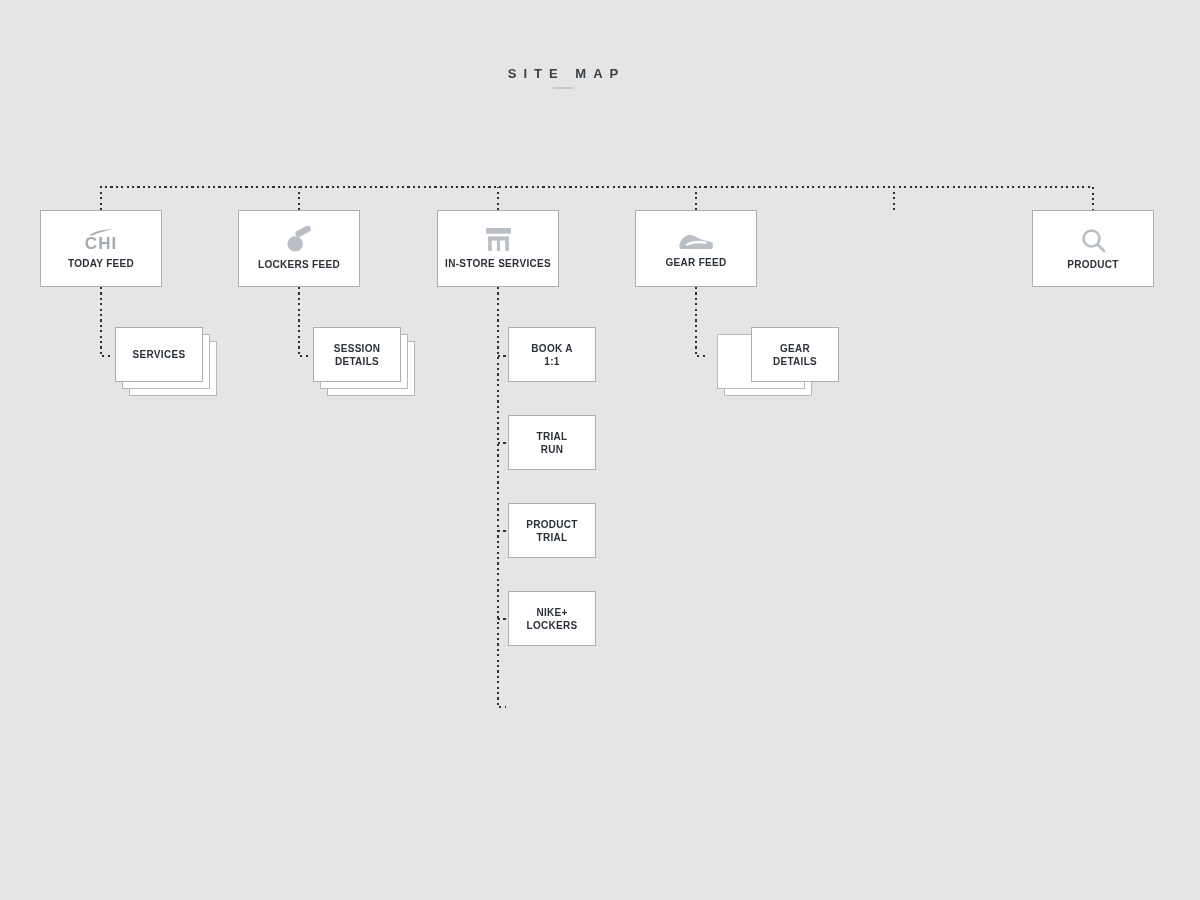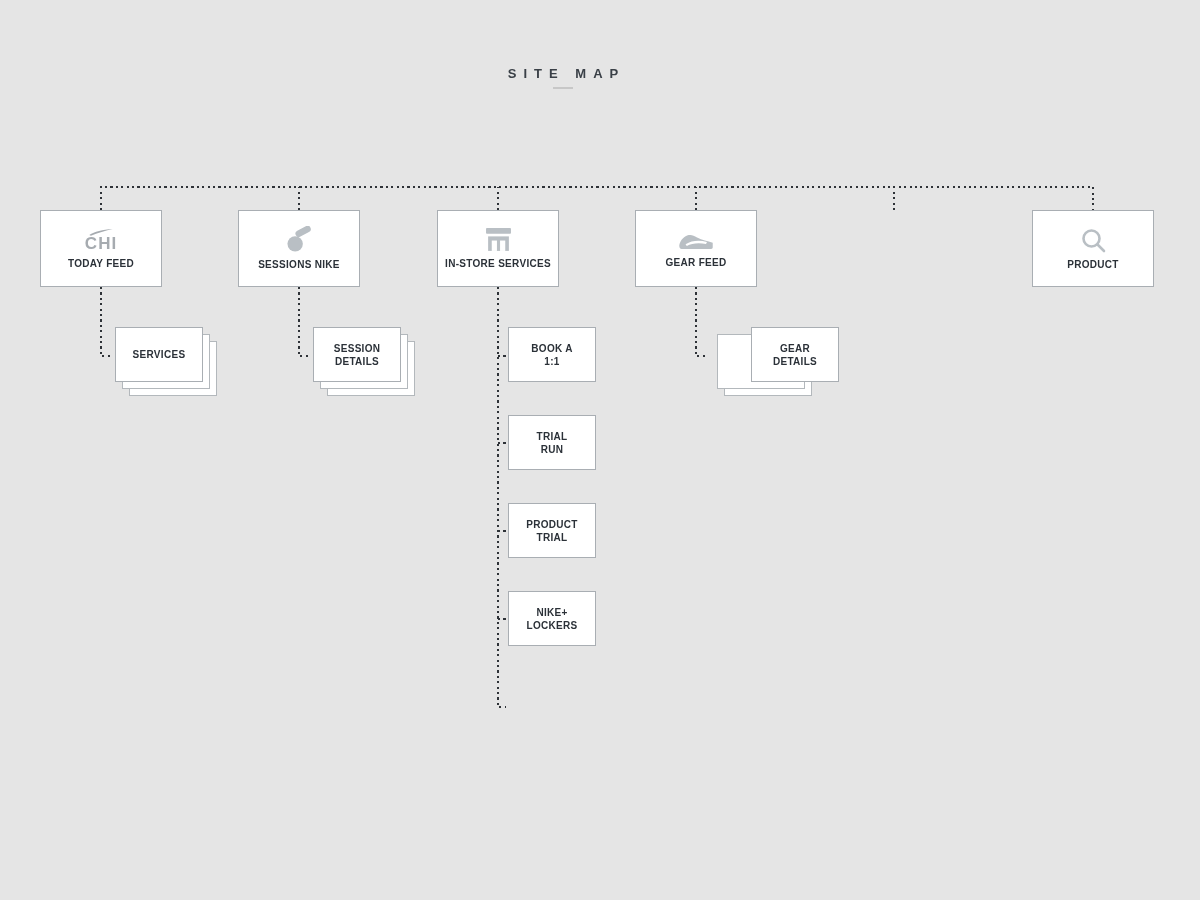--- a/index.html
+++ b/index.html
@@ -83,21 +83,21 @@
       <span class="chi-text">CHI</span>
     </div>
     <div class="node-label">TODAY FEED</div>
   </div>
 
   <div class="node" style="left:238px">
     <svg class="icon" width="30" height="27" viewBox="0 0 30 28" fill="currentColor">
       <circle cx="11" cy="18.5" r="8"></circle>
       <rect x="12" y="6" width="17" height="7" rx="3.5" transform="rotate(-28 12 10)"></rect>
     </svg>
-    <div class="node-label">SESSIONS NIKE</div>
+    <div class="node-label">LOCKERS FEED</div>
   </div>
 
   <div class="node" style="left:635px">
     <svg class="icon" width="36" height="23" viewBox="0 0 34 22" fill="currentColor">
       <path d="M1 16.5 C2 11.5 6 7.5 10 6.8 C13 6.2 15 7.5 18 9 C23 11.5 28 12.5 33 14 L33 18.5 C33 19.4 32.4 20 31.5 20 L3.2 20 C1.8 20 1 19 1 16.5 Z"></path>
       <path d="M7 15.5 C13 12 20 11.3 27.5 13.4 L26.6 15.4 C19.5 13.9 13 14.7 8.2 17.2 Z" fill="#ffffff"></path>
     </svg>
     <div class="node-label">GEAR FEED</div>
   </div>
 

